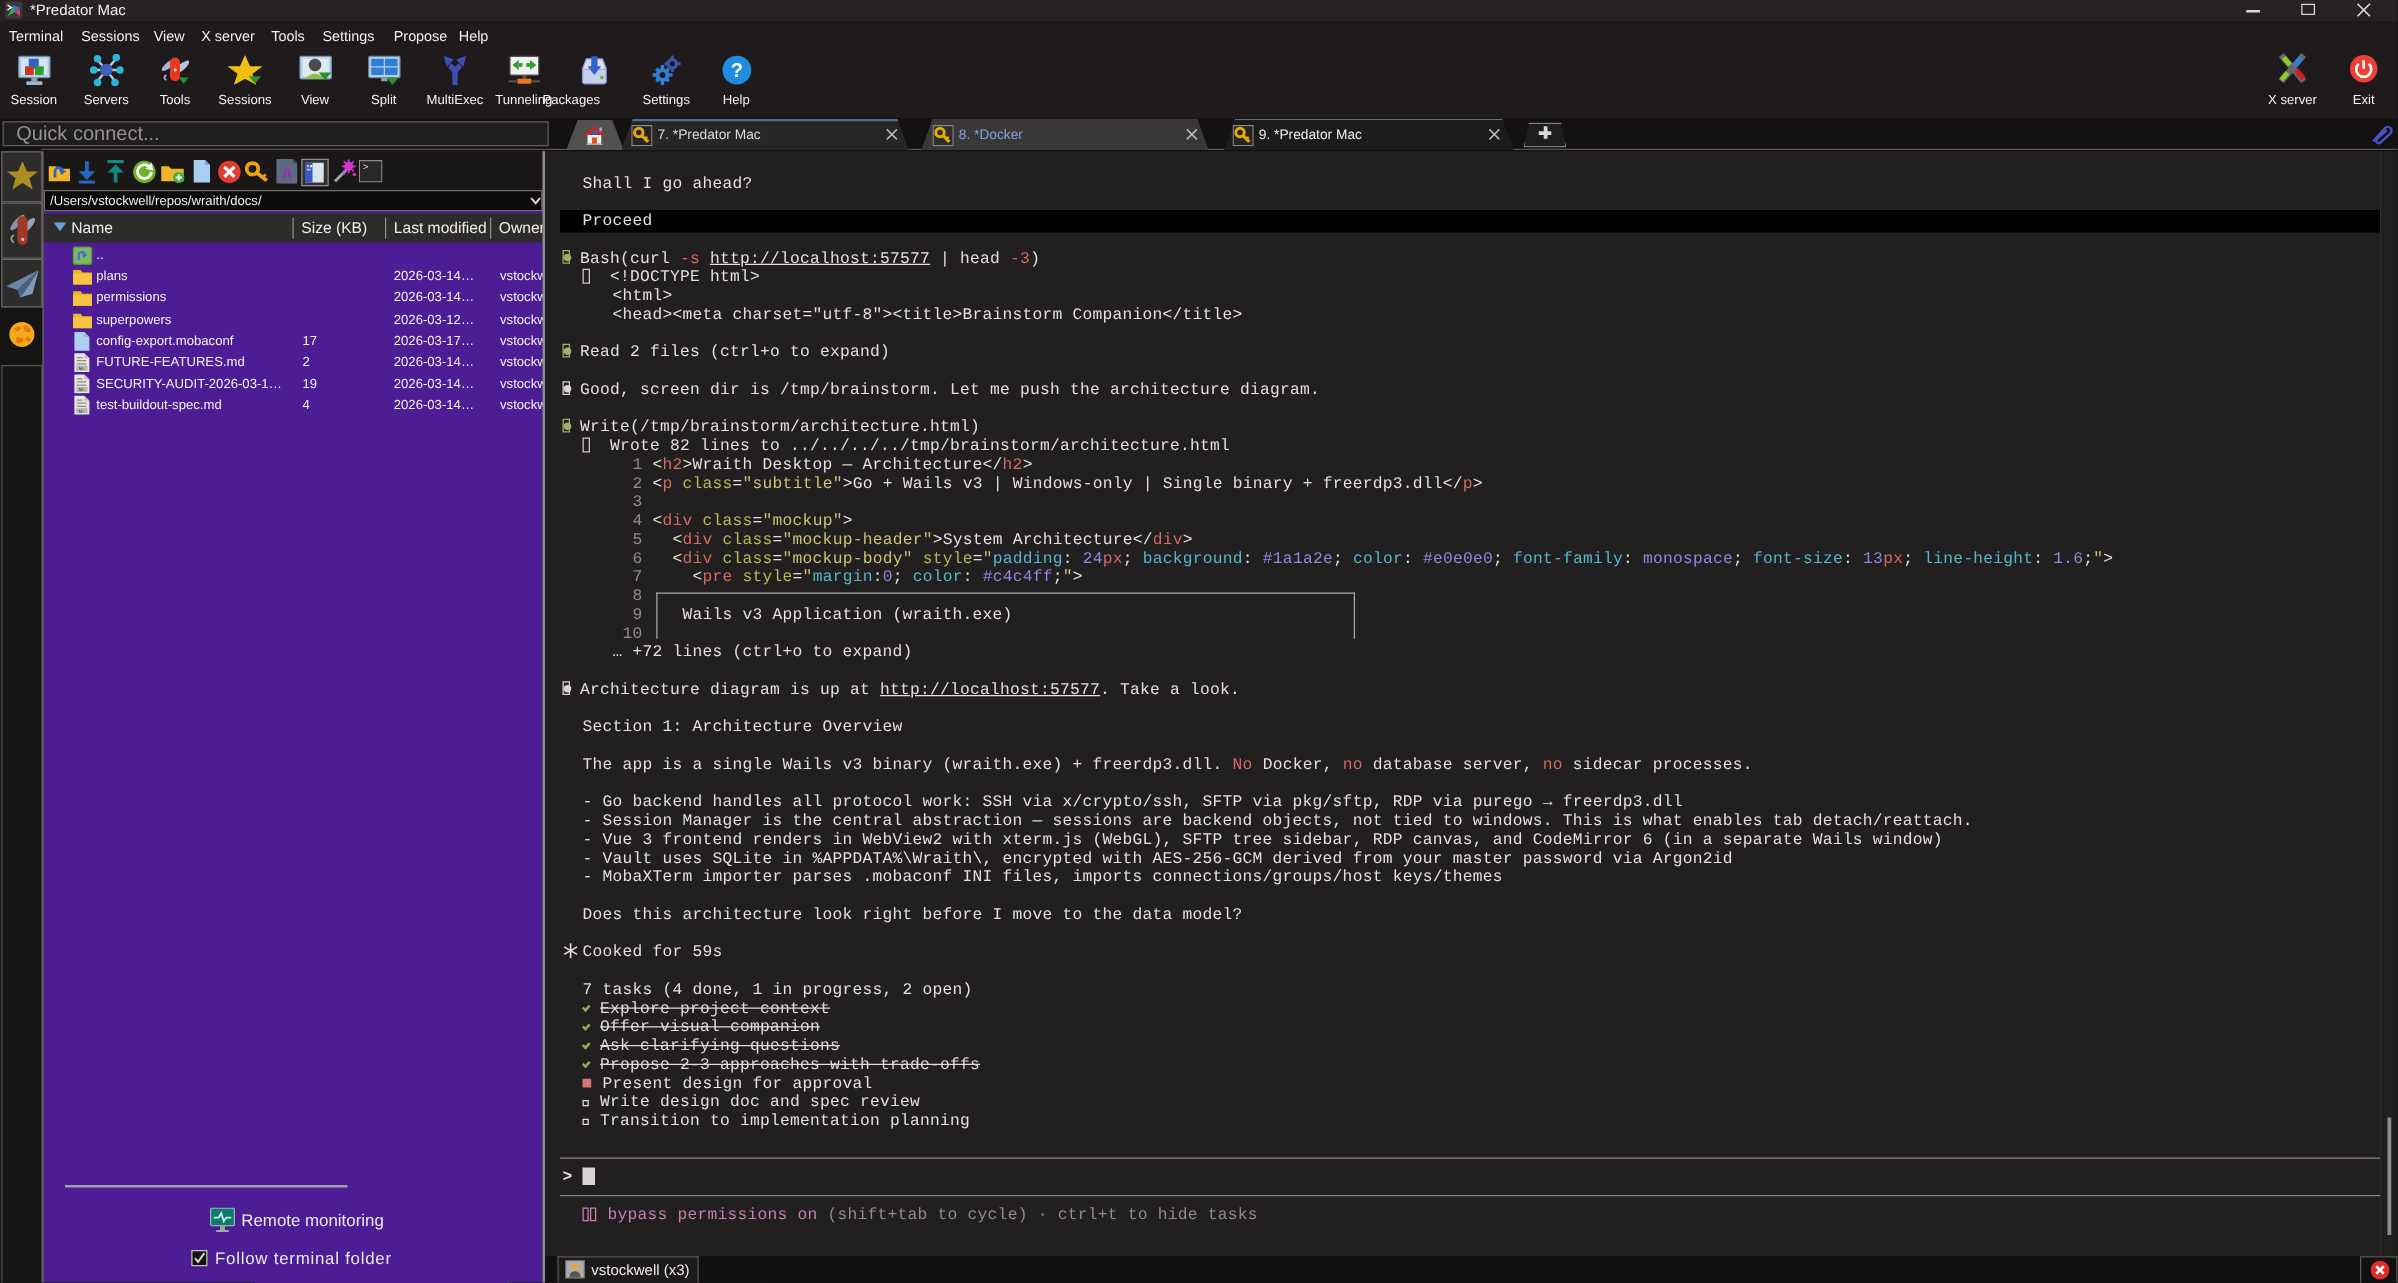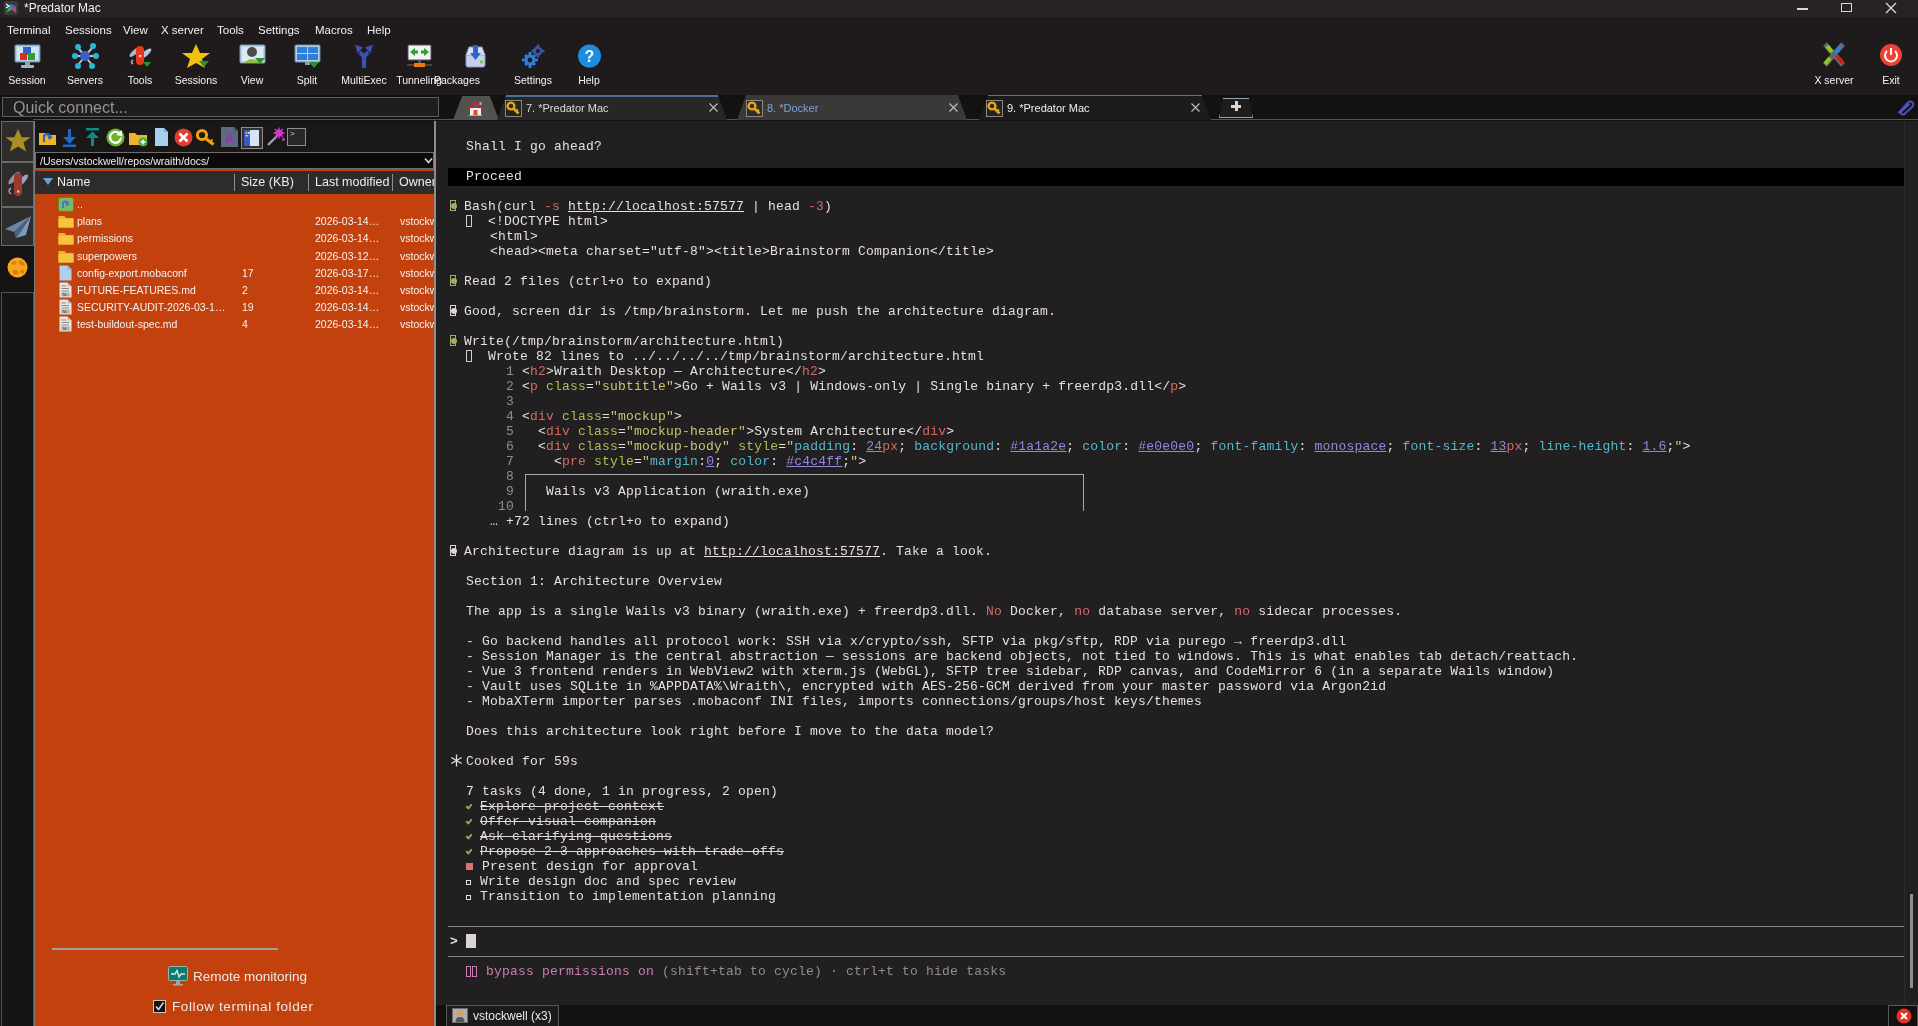--- a/index.html
+++ b/index.html
@@ -15,38 +15,38 @@
   .tbl { position:absolute; top:34px; font-size:10.5px; color:#f4f2f2; text-align:center; width:90px; }
   
   #qc { position:absolute; left:2px; top:97px; width:437px; height:20px; background:#201d1d; border:1px solid #5f5c5c;padding-left:33px; }
   #qc span { position:absolute; left:10px; top:1px; font-size:16px; color:#969492; }
   
   #tabband { position:absolute; left:440px; top:95px; width:1478px; height:25px; background:#141111; }
   
   #strip { position:absolute; left:0; top:121px; width:35px; height:905px; background:#161313; }
   .sbox { position:absolute; left:1px; width:33px; border:1px solid #6b6969; background:#2e2b2b; }
   
-  #fpanel { position:absolute; left:35px; top:121px; width:399px; height:905px; background:#c2410c; }
+  #fpanel { position:absolute; left:35px; top:121px; width:399px; height:905px; background:#4c1d95; }
   #ftoolbar { position:absolute; left:0; top:0; width:399px; height:31px; background:#1a1717; }
   #fpath { position:absolute; left:0px; top:31px; width:399px; height:17px; background:#0c0a0a; border:1px solid #6f6d6d; }
   #fpath span { position:absolute; left:4px; top:2px; font-size:10.5px; color:#efedec; }
   #fhead { position:absolute; left:0px; top:50px; width:399px; height:23px; background:#2e2b2b; font-size:12.5px; color:#efedec; }
   .fhsep { position:absolute; top:3px; height:17px; width:1px; background:#8f8d8d; }
   .frow { position:absolute; left:0; font-size:10.5px; color:#f4f2f2; height:17px; }
   .fsize { position:absolute; left:207px; top:0; }
   .fdate { position:absolute; left:280px; top:0; }
   .fown  { position:absolute; left:365px; top:0; }
   
   #term { position:absolute; left:436px; top:121px; width:1482px; height:884px; background:#211f1f; }
   #tpre { position:absolute; left:450px; top:139px; font-family:"Liberation Mono", monospace; font-size:13px; line-height:15px; letter-spacing:0.2px; color:#e3e0dd; white-space:pre; }
   .gy { color:#908d8a; }
   .rd { color:#d46a62; }
   .at { color:#b1bd55; }
   .st { color:#cdc473; }
-  .pu { color:#9487e0;text-decoration:underline; }
+  .pu { color:#9487e0; }
   .cy { color:#54b8cc;text-align:right; }
   .pk { color:#c97fb1; }
   .ul { text-decoration:underline; }
   .strike { text-decoration:line-through; color:#dedbd8; }
   .rec { display:inline-block; width:6px; height:11px; border:1px solid #9fae68; position:relative; vertical-align:-1px; }
   .rec::after { content:""; position:absolute; left:0px; top:2px; width:6px; height:6px; border-radius:50%; background:#9fae68; }
   .rec.w { border-color:#d8d5d2; } .rec.w::after { background:#d8d5d2; }
   .tf { display:inline-block; width:6px; height:12px; border:1px solid #cfccc9; vertical-align:-2px; }
   .tf.p { border-color:#c97fb1; width:5px; height:11px; margin-right:1px; }
   .ck { display:inline-block; width:6px; height:4px; border-left:2px solid #94a957; border-bottom:2px solid #94a957; transform:rotate(-48deg); vertical-align:2px; }
@@ -74,21 +74,21 @@
     </svg>
 </div>
 
 <div id="menubar">
   <span class="mi" style="left:7px">Terminal</span>
   <span class="mi" style="left:65px">Sessions</span>
   <span class="mi" style="left:123px">View</span>
   <span class="mi" style="left:161px">X server</span>
   <span class="mi" style="left:217px">Tools</span>
   <span class="mi" style="left:258px">Settings</span>
-  <span class="mi" style="left:315px">Macros</span>
+  <span class="mi" style="left:315px">Propose</span>
   <span class="mi" style="left:367px">Help</span>
 </div>
 
 <div id="toolbar">
 
   <svg class="tbi" style="left:14px" width="27" height="27">
     <rect x="1" y="2" width="25" height="17" rx="1" fill="#b7cfe4" stroke="#6c8ba3"></rect>
     <rect x="3" y="4" width="21" height="13" fill="#d3e5f2"></rect>
     <rect x="9" y="4" width="8" height="8" fill="#2f63c9"></rect>
     <rect x="6" y="10" width="7" height="7" fill="#cc3322"></rect>

